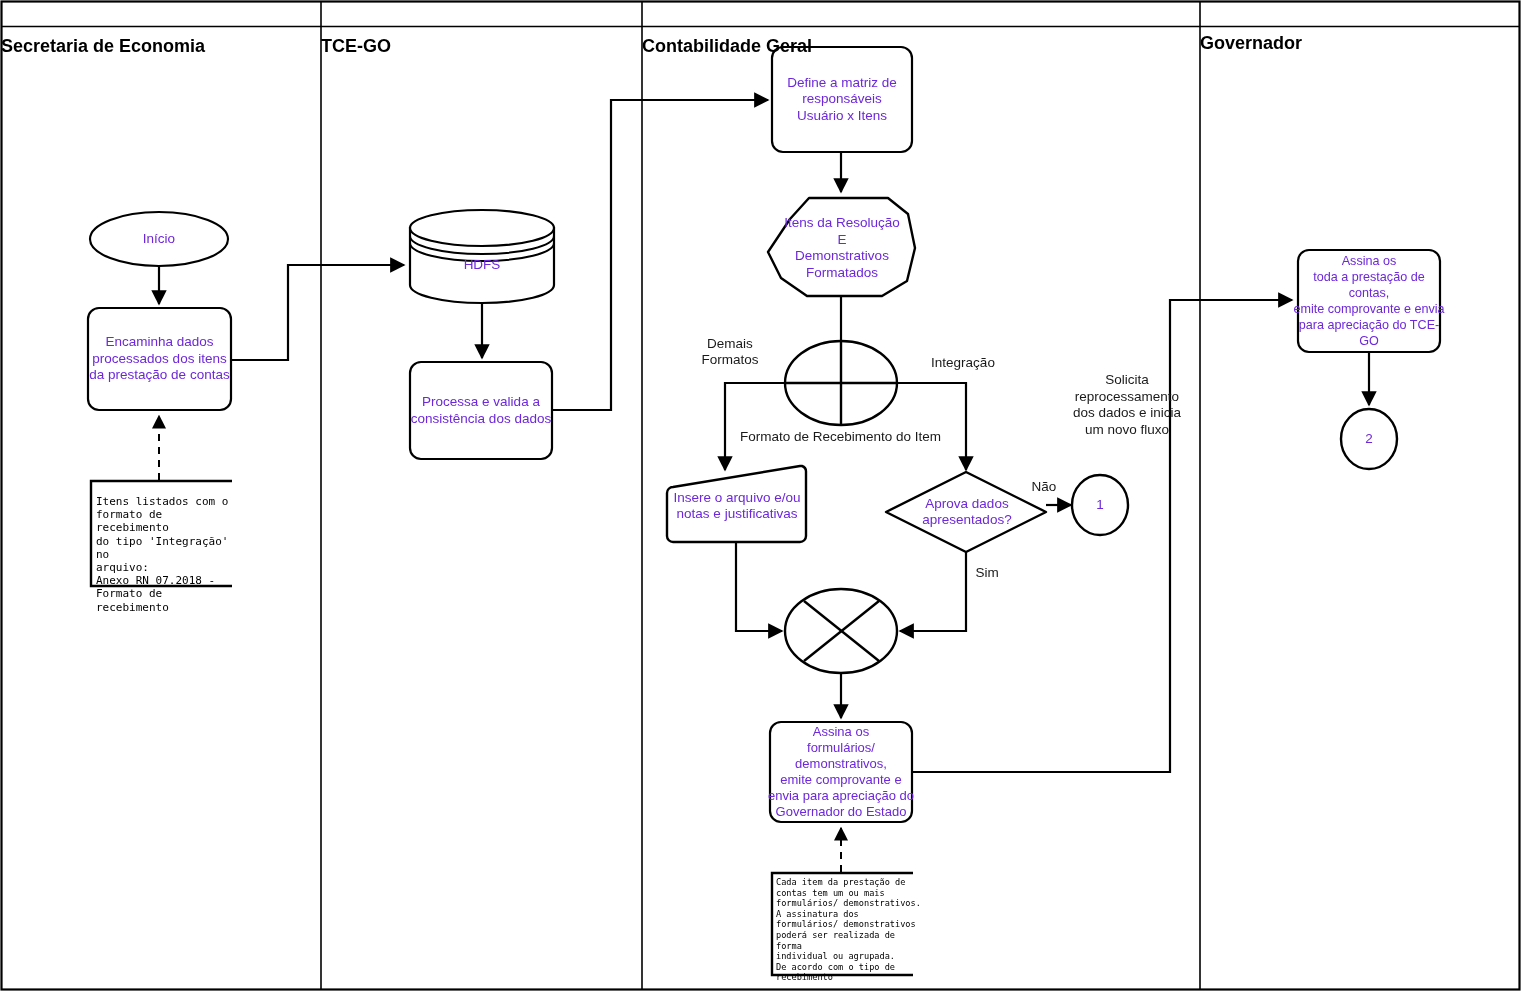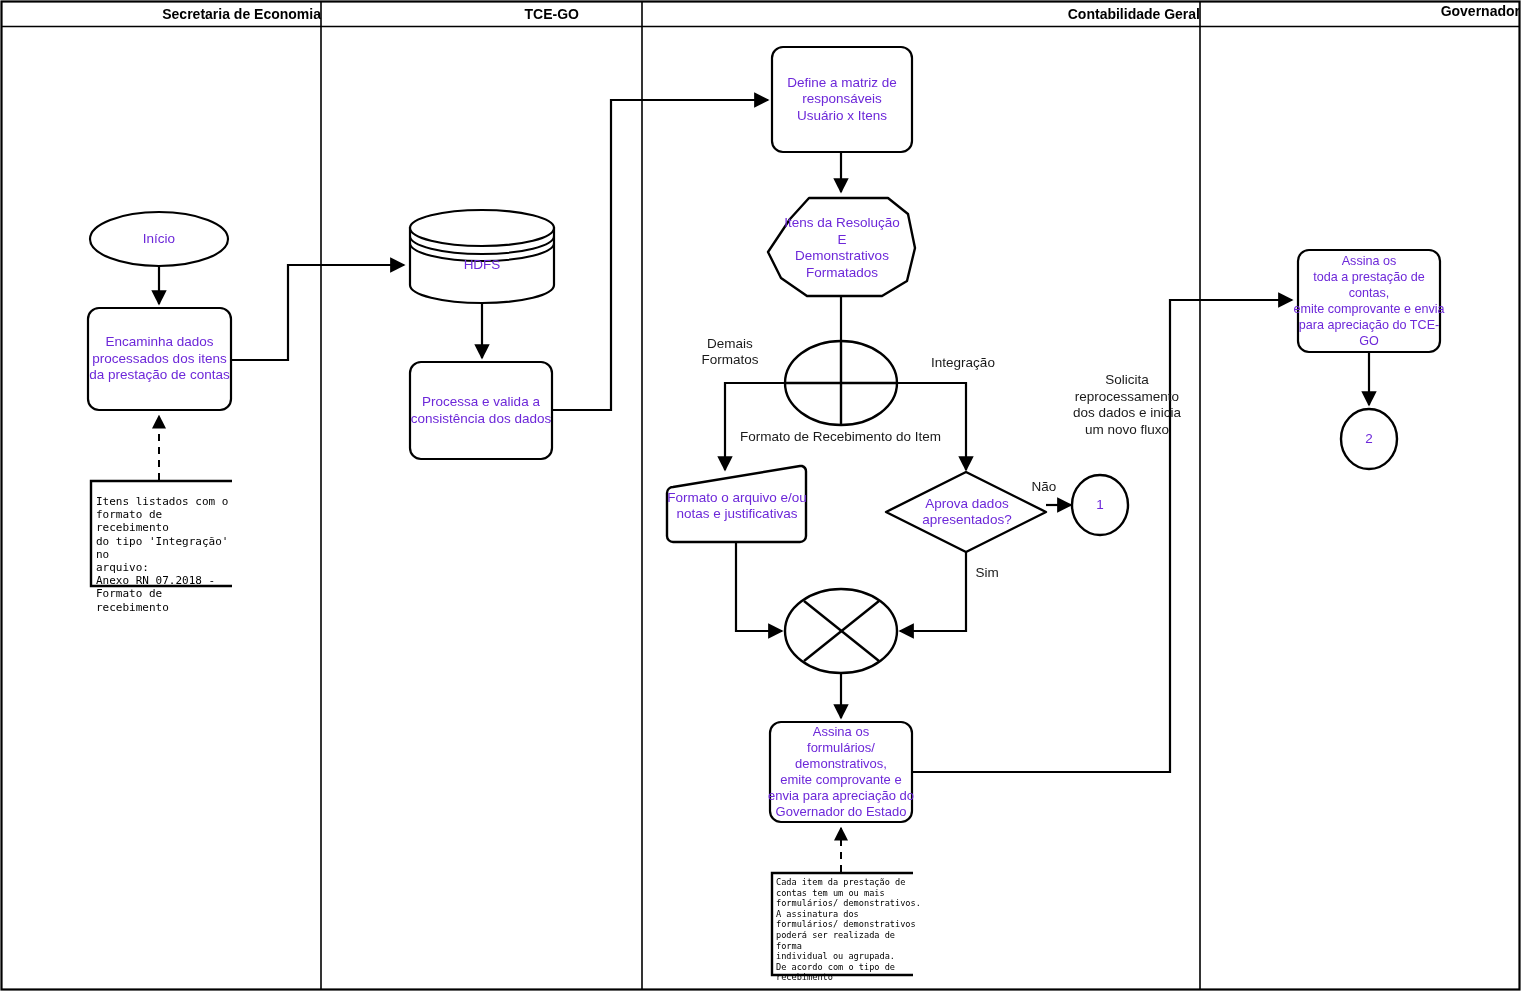--- a/index.html
+++ b/index.html
@@ -1,23 +1,24 @@
 <!DOCTYPE html>
 <html><head>
 <meta charset="utf-8">
 <title>Fluxograma Prestação de Contas</title>
 <style>
   html,body{margin:0;padding:0;background:#ffffff;}
   body{font-family:"Liberation Sans",sans-serif;}
   #canvas{position:relative;width:1521px;height:991px;overflow:hidden;background:#fff;}
   #diagram{position:absolute;left:0;top:0;width:1521px;height:991px;}
   .lane-title{
-    position:absolute;display:flex;align-items:center;justify-content:flex-end;
-    font-size:14px;font-weight:bold;color:#000;text-align:center;
+    position:absolute;display:flex;align-items:center;justify-content:flex-start;
+    font-size:18px;font-weight:bold;color:#000;text-align:center;
     font-family:"Liberation Sans",sans-serif;
+    margin-top:32px;
   }
   .node-label{
     position:absolute;display:flex;align-items:center;justify-content:center;
     text-align:center;color:#6d28d9;font-size:13.5px;line-height:16.5px;
     font-family:"Liberation Sans",sans-serif;white-space:pre-line;
     pointer-events:none;
   }
   .edge-label{
     position:absolute;display:flex;align-items:center;justify-content:center;
     text-align:center;color:#1a1a1a;font-size:13.5px;line-height:16.5px;
@@ -210,21 +211,21 @@
 
   <div class="node-label" style="left:768px;top:47px;width:148px;height:105px;">Define a matriz de
 responsáveis
 Usuário x Itens</div>
 
   <div class="node-label" style="left:768px;top:212px;width:148px;height:72px;">Itens da Resolução
 E
 Demonstrativos
 Formatados</div>
 
-  <div class="node-label" style="left:662px;top:483px;width:150px;height:46px;">Formato o arquivo e/ou
+  <div class="node-label" style="left:662px;top:483px;width:150px;height:46px;">Insere o arquivo e/ou
 notas e justificativas</div>
 
   <div class="node-label" style="left:896px;top:489px;width:142px;height:46px;">Aprova dados
 apresentados?</div>
 
   <div class="node-label" style="left:1072px;top:490px;width:56px;height:30px;">1</div>
 
   <div class="node-label" style="left:760px;top:723px;width:162px;height:98px;font-size:13px;line-height:16px;">Assina os
 formulários/ demonstrativos,
 emite comprovante e

